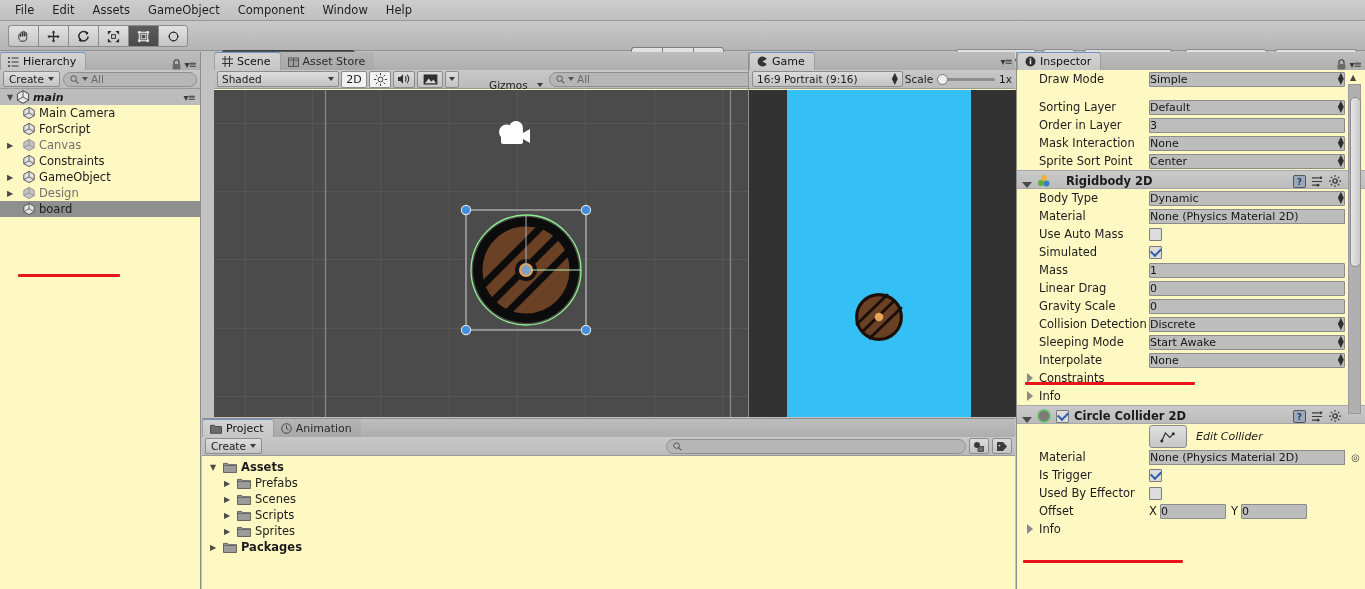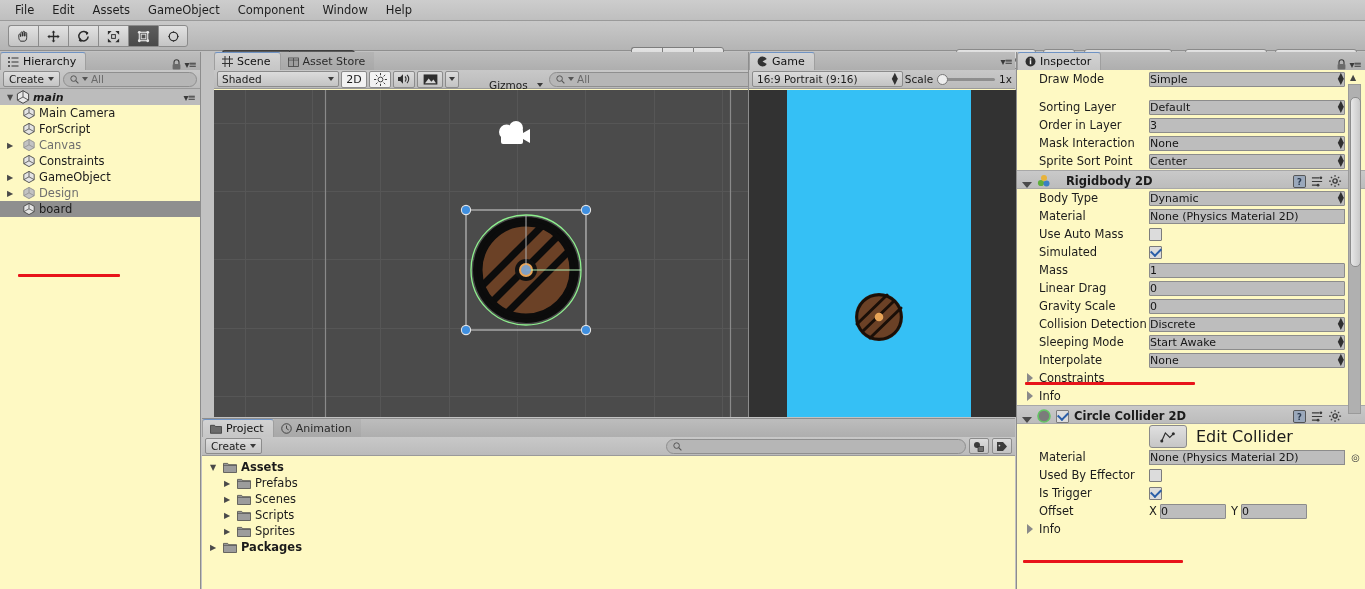--- a/index.html
+++ b/index.html
@@ -857,38 +857,38 @@
       </div>
 
       <div style="height:24px;display:flex;align-items:center;padding-left:132px;gap:9px;">
         <span class="editBtn">
           <svg width="16" height="13" viewBox="0 0 18 14">
               <path d="M2 12L6 3l5 5 4-4" fill="none" stroke="#2d2d2d" stroke-width="1.3"></path>
               <circle cx="2" cy="12" r="1.7" fill="#2d2d2d"></circle>
               <circle cx="15" cy="4" r="1.7" fill="#2d2d2d"></circle>
             </svg>
         </span>
-        <span style="font-size:16px;">Edit Collider</span>
+        <span style="font-size:11px;font-style:italic;">Edit Collider</span>
       </div>
 
       <div id="ins-cc">
           <div class="prop">
             <span class="plabel">Material</span>
             <span class="pfield objfield">
               <span>None (Physics Material 2D)</span>
             </span>
             <span style="width:21px;text-align:center;font-size:10px;color:#444;">◎</span>
           </div>
           <div class="prop">
+            <span class="plabel">Is Trigger</span>
+            <span class="ckbox on"></span>
+          </div>
+          <div class="prop">
             <span class="plabel">Used By Effector</span>
             <span class="ckbox "></span>
-          </div>
-          <div class="prop">
-            <span class="plabel">Is Trigger</span>
-            <span class="ckbox on"></span>
           </div>
         </div>
 
       <div class="prop">
         <span class="plabel">Offset</span>
         <span style="font-size:11.5px;margin-right:3px;">X</span>
         <span class="pfield" style="flex:none;width:66px;margin-right:5px;">
           <span>0</span>
         </span>
         <span style="font-size:11.5px;margin-right:3px;">Y</span>

